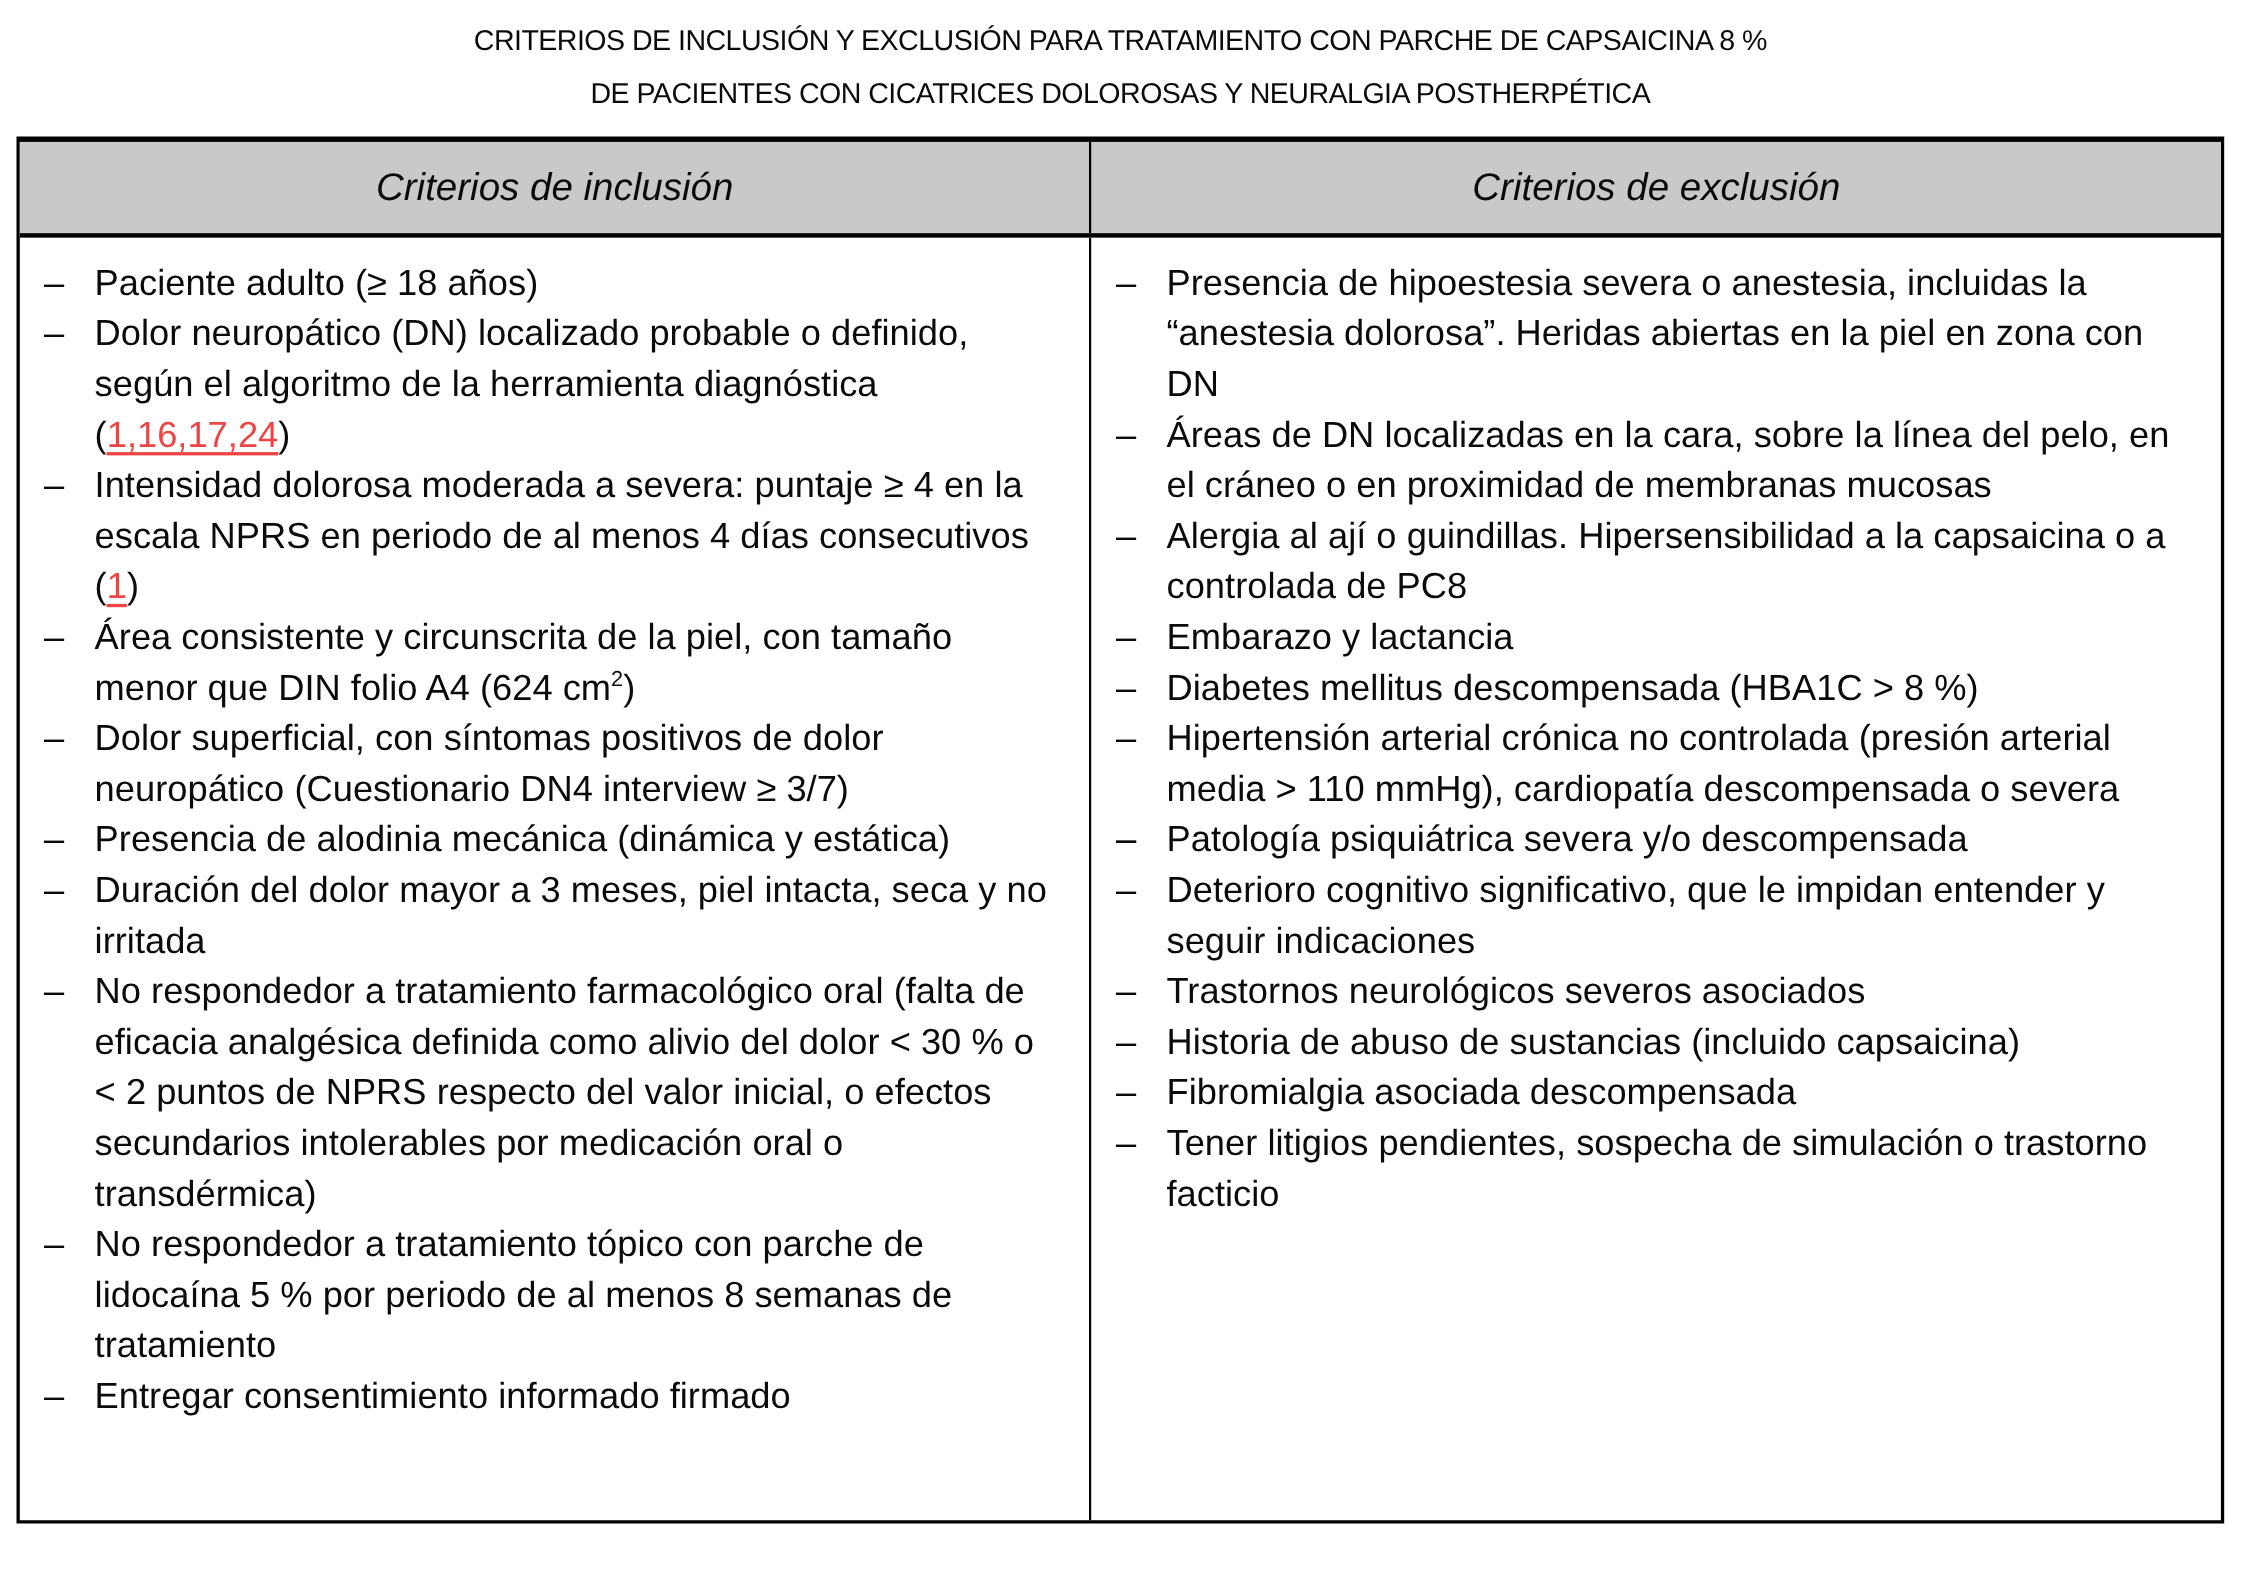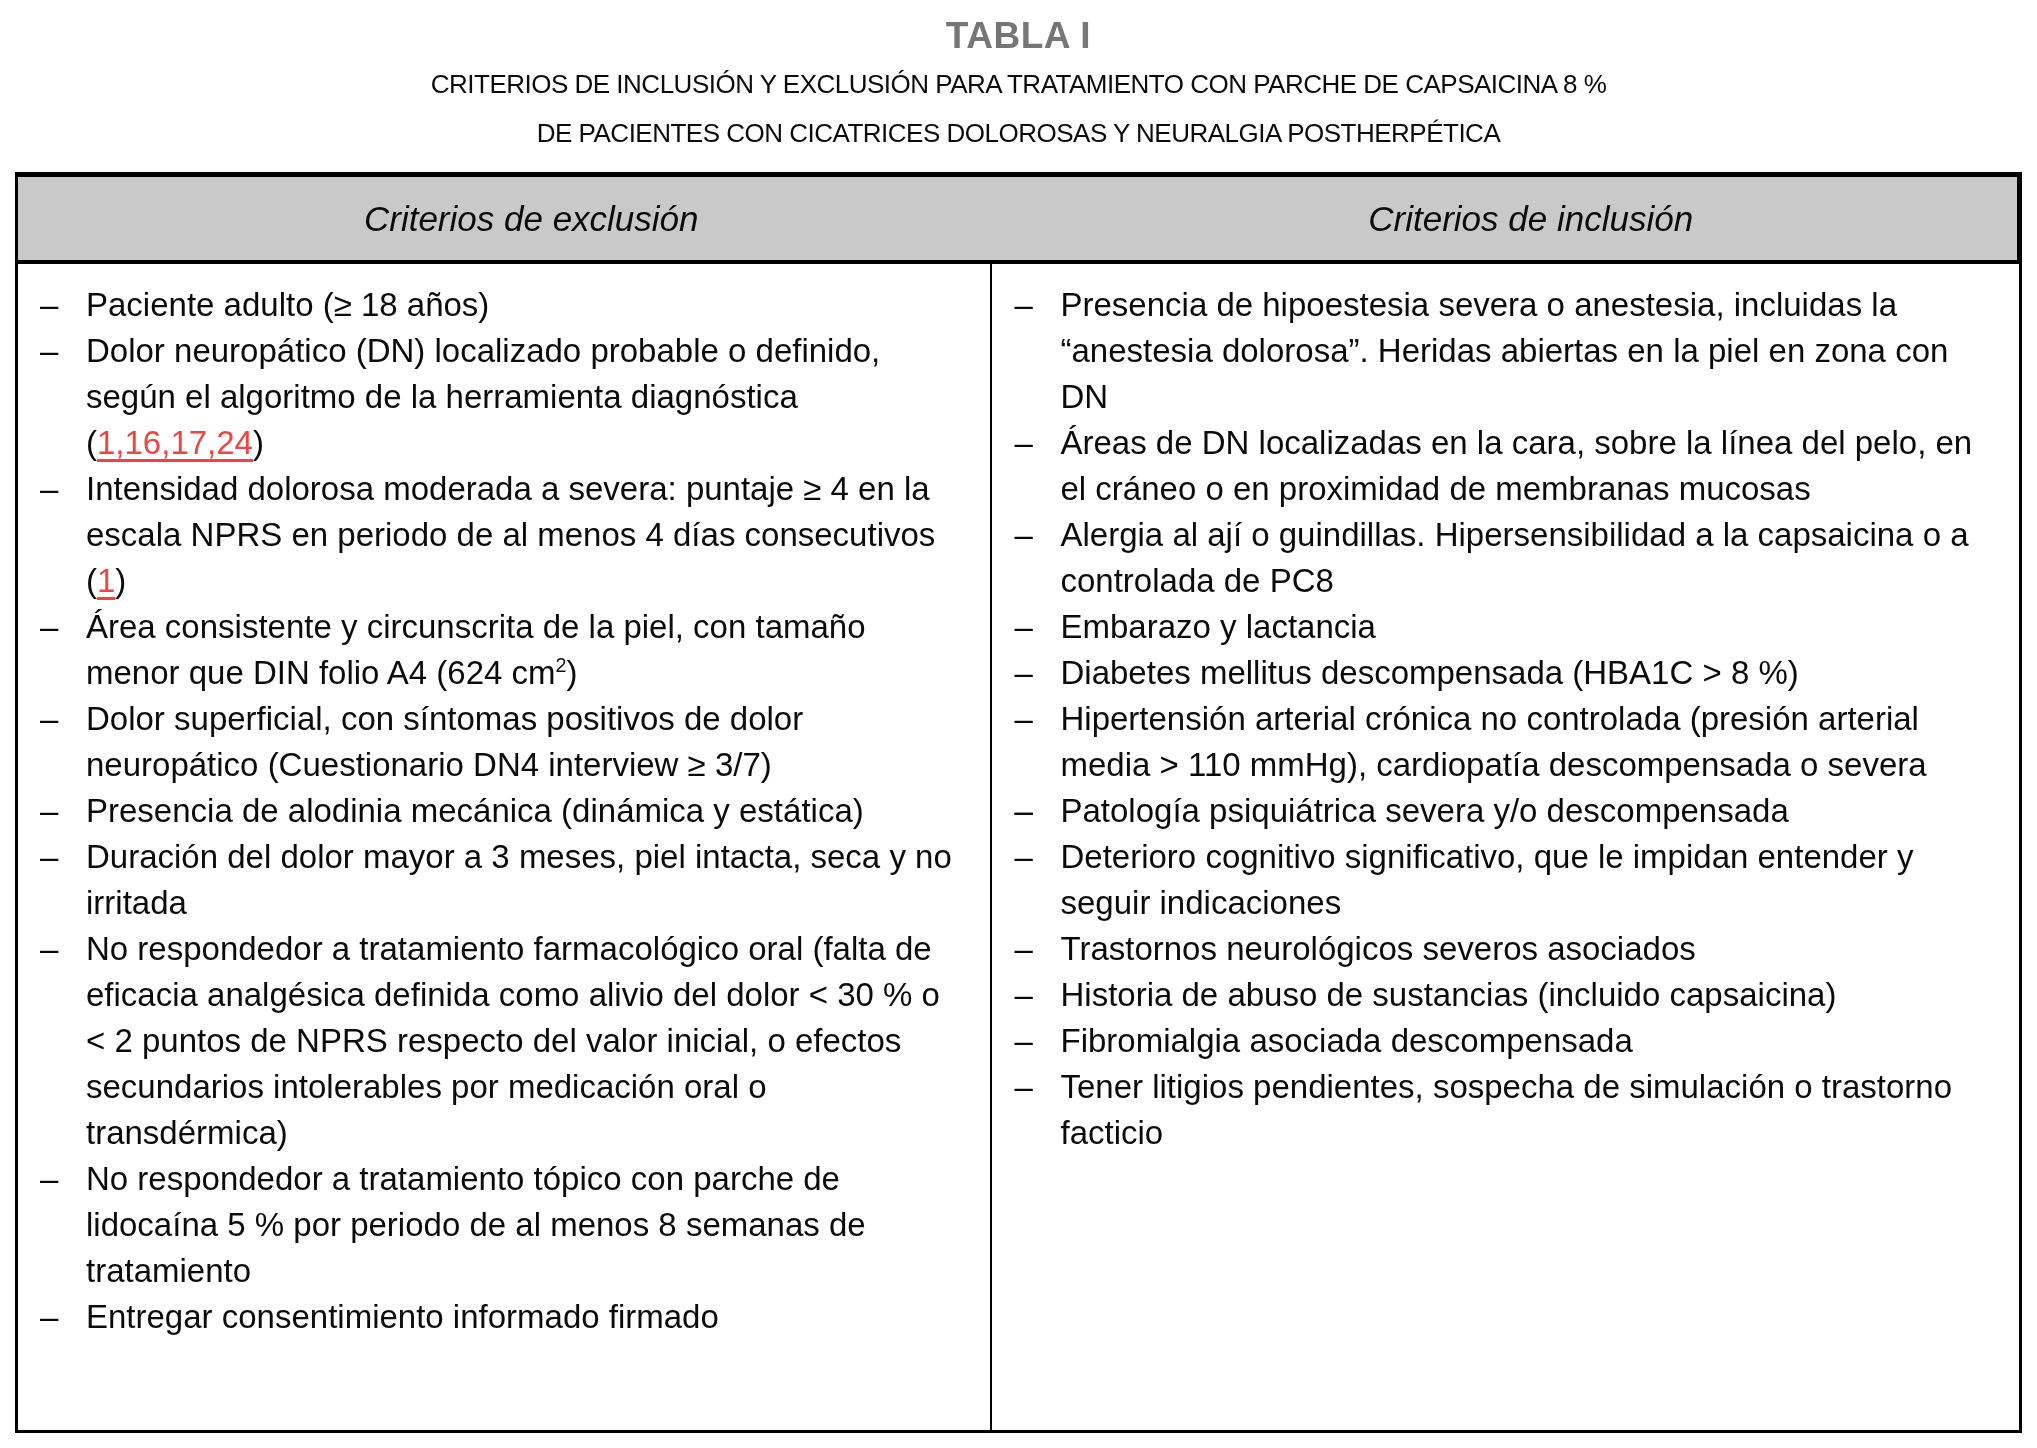--- a/index.html
+++ b/index.html
@@ -91,29 +91,28 @@
     font-size: 60%;
     line-height: 0;
   }
 </style>
 </head>
 <body>
 
 <div class="page">
 
   <div class="caption">
-    <div class="tabla-label">TABLA I</div>
     <div class="caption-line">CRITERIOS DE INCLUSIÓN Y EXCLUSIÓN PARA TRATAMIENTO CON PARCHE DE CAPSAICINA 8 %</div>
     <div class="caption-line">DE PACIENTES CON CICATRICES DOLOROSAS Y NEURALGIA POSTHERPÉTICA</div>
   </div>
 
   <div class="tbl">
     <div class="thead">
+      <div class="th col-left">Criterios de inclusión</div>
       <div class="th col-right">Criterios de exclusión</div>
-      <div class="th col-left">Criterios de inclusión</div>
     </div>
     <div class="tbody">
       <div class="td col-left">
           <div class="item"><span class="dash">–</span><span>Paciente adulto (≥ 18 años)</span></div>
           <div class="item"><span class="dash">–</span><span>Dolor neuropático (DN) localizado probable o definido, según el algoritmo de la herramienta diagnóstica (</span><a class="cite-link">1,16,17,24</a><span>)</span></div>
           <div class="item"><span class="dash">–</span><span>Intensidad dolorosa moderada a severa: puntaje ≥ 4 en la escala NPRS en periodo de al menos 4 días consecutivos (</span><a class="cite-link">1</a><span>)</span></div>
           <div class="item"><span class="dash">–</span><span>Área consistente y circunscrita de la piel, con tamaño menor que DIN folio A4 (624 cm</span><sup>2</sup><span>)</span></div>
           <div class="item"><span class="dash">–</span><span>Dolor superficial, con síntomas positivos de dolor neuropático (Cuestionario DN4 interview ≥ 3/7)</span></div>
           <div class="item"><span class="dash">–</span><span>Presencia de alodinia mecánica (dinámica y estática)</span></div>
           <div class="item"><span class="dash">–</span><span>Duración del dolor mayor a 3 meses, piel intacta, seca y no irritada</span></div>

